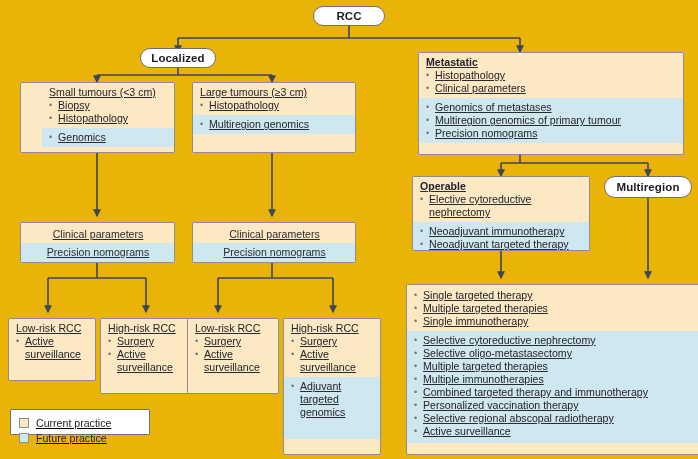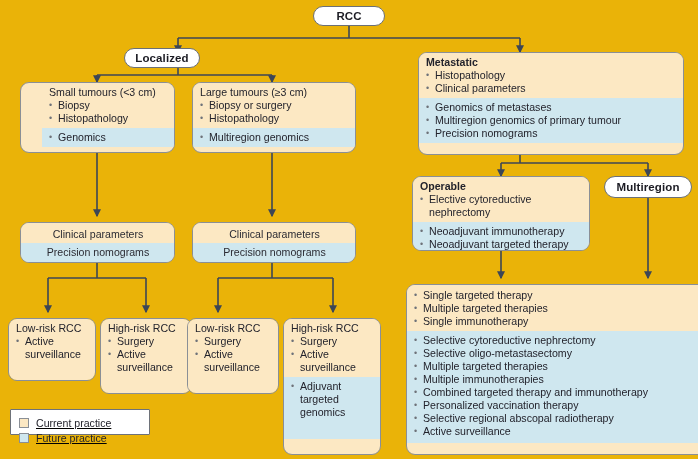--- a/index.html
+++ b/index.html
@@ -24,24 +24,25 @@
     top: 0;
     width: 698px;
     height: 459px;
     pointer-events: none;
   }
   
   .node {
     position: absolute;
     box-sizing: border-box;
     border: 1px solid #8a8f96;
-    border-radius: 9px;
+    border-radius: 2px;
     background: #fce8c3;
     color: #2b2b33;
     overflow: hidden;
+    text-decoration: underline;
   }
   .pill {
     position: absolute;
     box-sizing: border-box;
     border: 1px solid #6b7077;
     border-radius: 999px;
     background: #ffffff;
     color: #1c1c24;
     display: flex;
     align-items: center;
@@ -170,21 +171,21 @@
       <path d="M 501 251 L 501 278" marker-end="url(#arrow)"></path>
 
       <path d="M 648 198 L 648 278" marker-end="url(#arrow)"></path>
     </g>
   </svg>
 
   <div class="pill" style="left:313px; top:6px; width:72px; height:20px;">
     <span>RCC</span>
   </div>
 
-  <div class="pill" style="left:124px; top:48px; width:76px; height:20px;">
+  <div class="pill" style="left:140px; top:48px; width:76px; height:20px;">
     <span>Localized</span>
   </div>
 
   <div class="pill" style="left:604px; top:176px; width:88px; height:22px;">
     <span>Multiregion</span>
   </div>
 
   <div class="node" style="left:20px; top:82px; width:155px; height:71px;padding-left:21px;">
     <div class="band cream">
       <div class="hdr">Small tumours (&lt;3 cm)</div>
@@ -197,21 +198,20 @@
       <ul class="items">
         <li>Genomics</li>
       </ul>
     </div>
   </div>
 
   <div class="node" style="left:192px; top:82px; width:164px; height:71px;">
     <div class="band cream">
       <div class="hdr">Large tumours (≥3 cm)</div>
       <ul class="items">
-        <li>Biopsy or surgery</li>
         <li>Histopathology</li>
       </ul>
     </div>
     <div class="band blue">
       <ul class="items">
         <li>Multiregion genomics</li>
       </ul>
     </div>
   </div>
 

